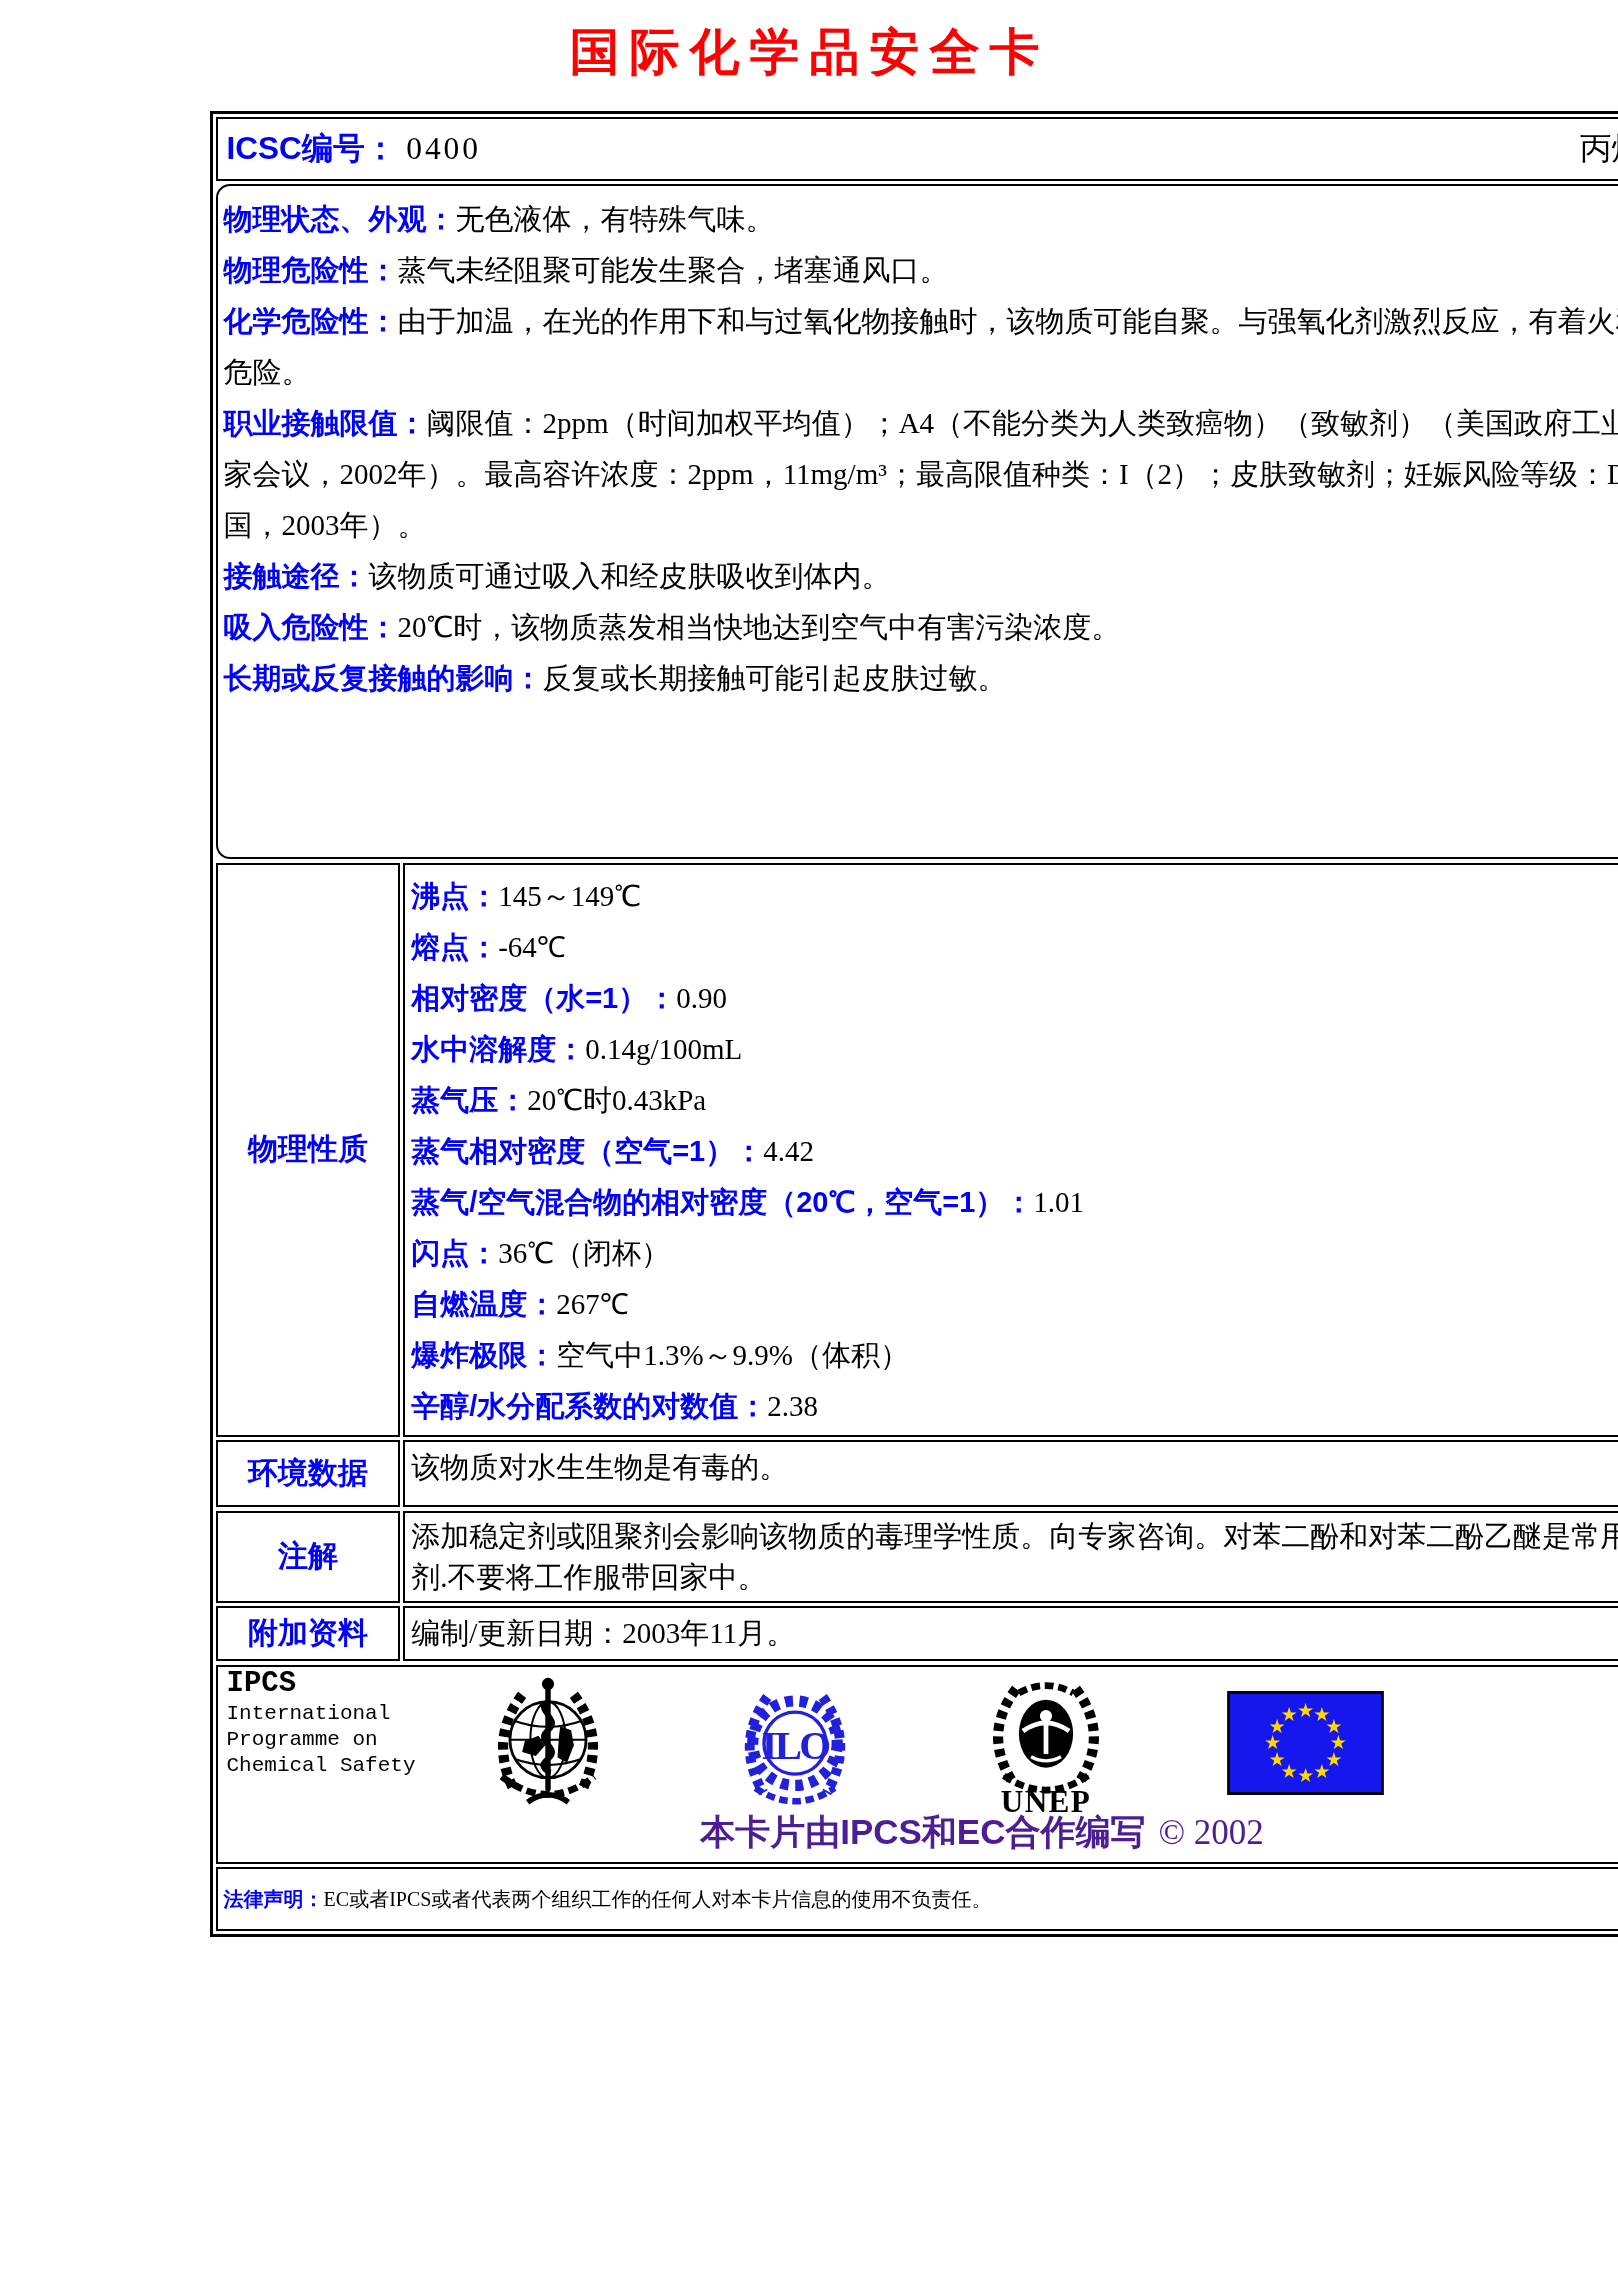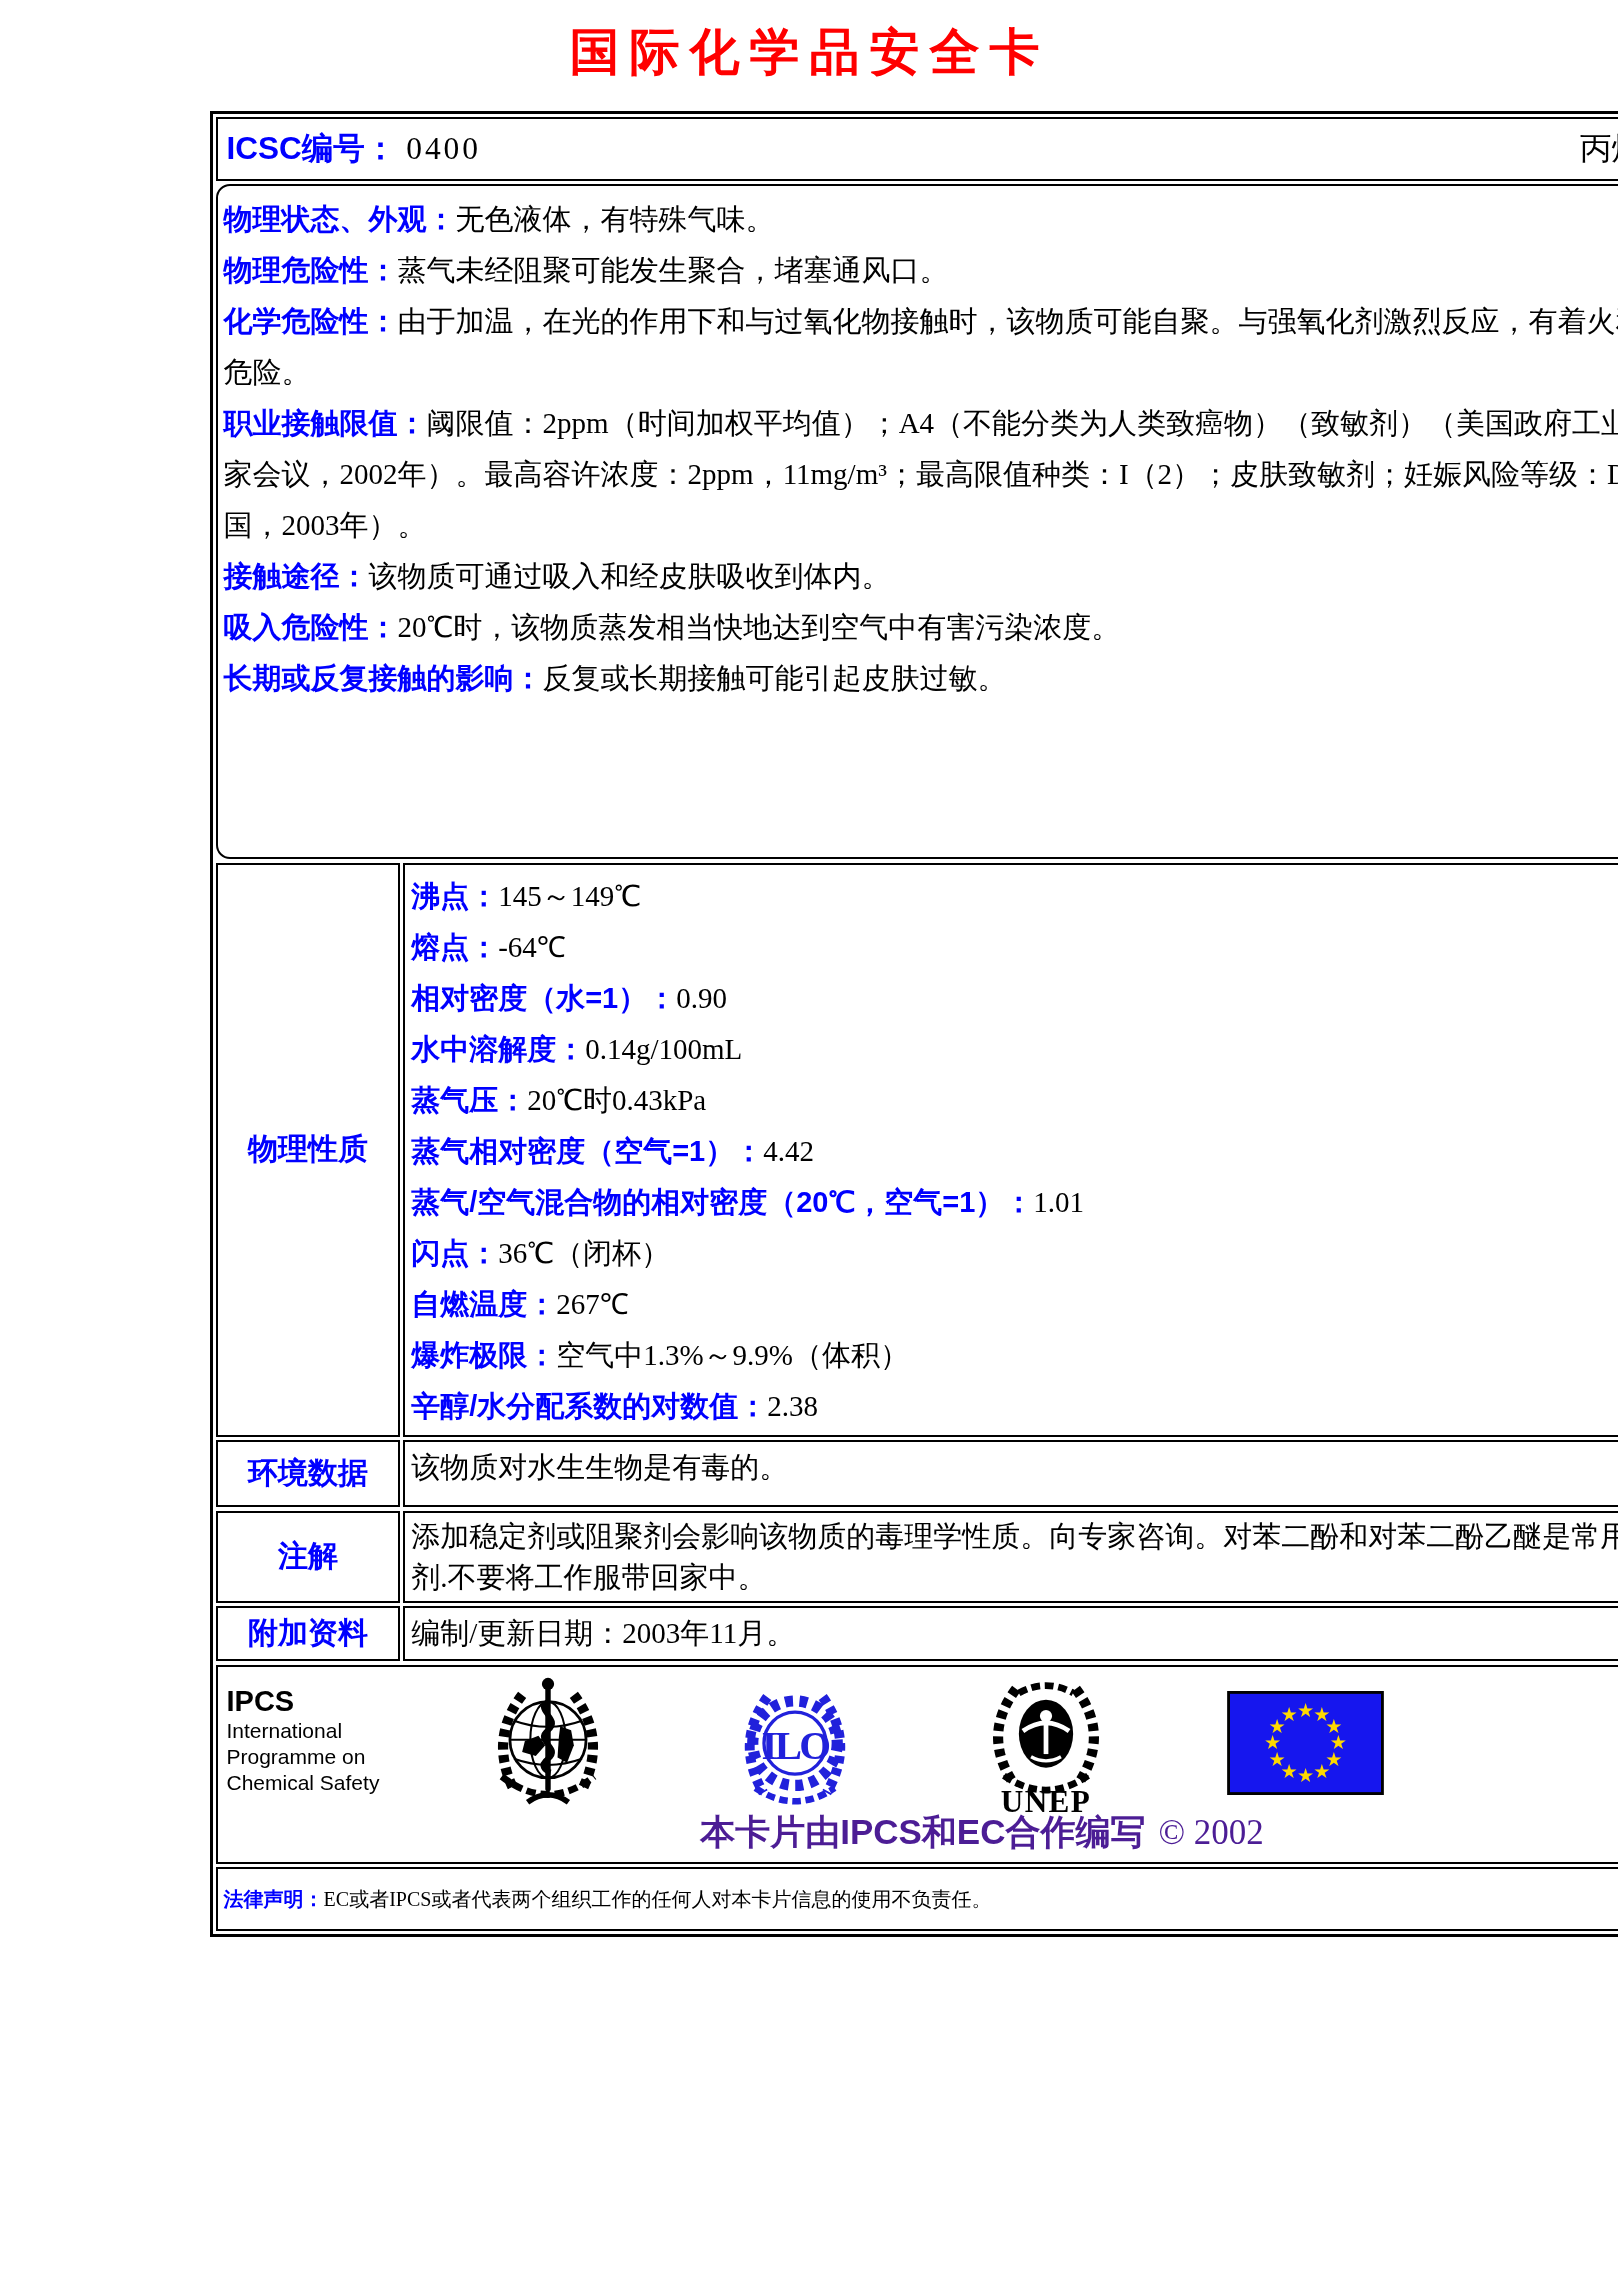--- a/index.html
+++ b/index.html
@@ -27,22 +27,22 @@
   .row-env .content-cell{display:flex;align-items:center;padding-top:0;padding-bottom:12px;}
   .row-notes .content-cell{min-height:80px;line-height:41px;padding-top:2.9px;}
   .row-additional .content-cell{min-height:41px;display:flex;align-items:center;padding-top:0;padding-bottom:0;}
   .row-logos .cell{width:100%;min-height:199px;position:relative;}
   .row-legal .cell{width:100%;min-height:64px;display:flex;align-items:center;
         padding:0 5.7px;font-size:20px;}
   .icsc-num{margin-left:10px;letter-spacing:2.9px;}
   .chem-name{margin-left:auto;font-size:31.5px;}
   .entry{}
   
-  .ipcs-block{position:absolute;left:8.6px;top:17px;color:#000;
-        font-family:Liberation Sans, sans-serif;}
+  .ipcs-block{position:absolute;left:8.6px;top:0;color:#000;
+        font-family:Liberation Mono, monospace;}
   .ipcs-acro{font-size:29px;font-weight:bold;line-height:34px;}
   .ipcs-line{font-size:21px;line-height:26px;}
   .logo{position:absolute;}
   .logo-who{left:262px;top:5.7px;}
   .logo-ilo{left:511px;top:10px;}
   .logo-unep{left:760px;top:7.2px;}
   .logo-eu{left:1009px;top:24px;}
   .credit-line{position:absolute;left:0;right:0;bottom:5.7px;text-align:center;
         font-size:35px;color:#4c1d95;}
   .credit-bold{font-weight:bold;font-family:"Liberation Sans",sans-serif;}

